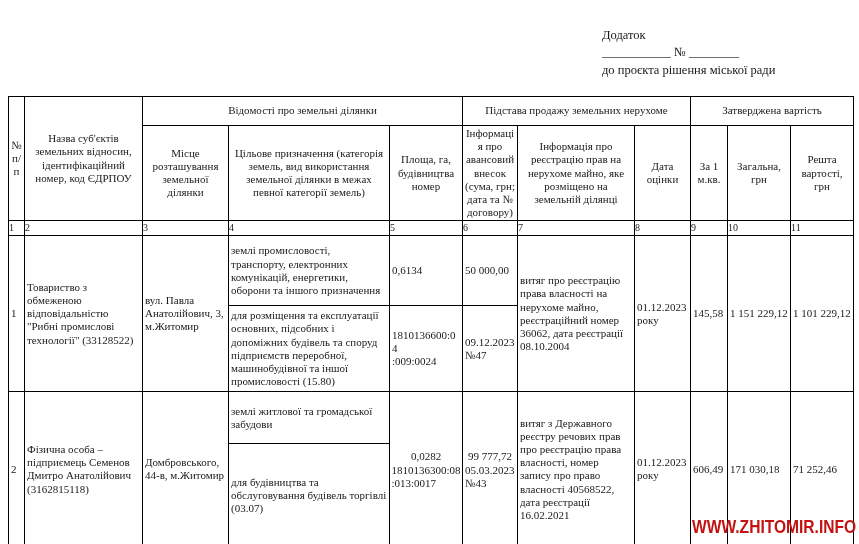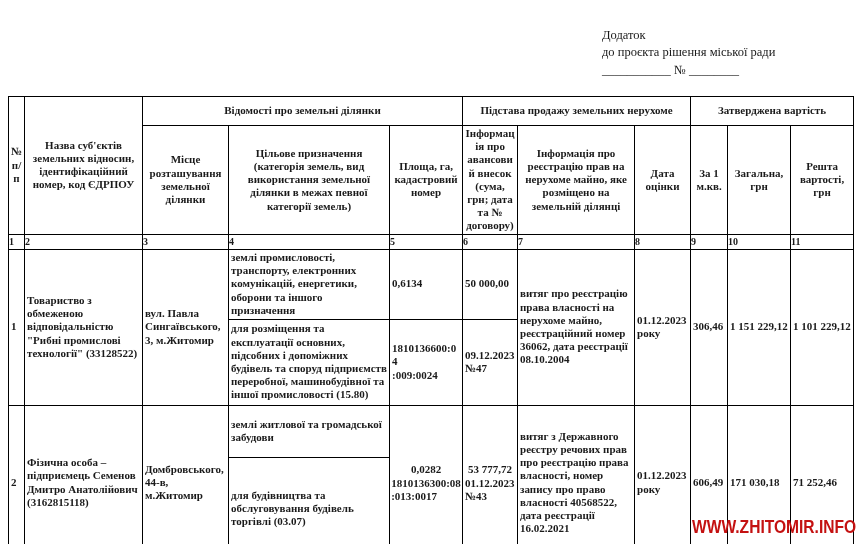--- a/index.html
+++ b/index.html
@@ -6,21 +6,21 @@
   .page{
     position:relative;width:859px;height:544px;background:#ffffff;
     font-family:"Liberation Serif","DejaVu Serif",serif;color:#1a1a1a;overflow:hidden;
   }
   .annex{position:absolute;left:602px;top:8px;font-size:12.5px;line-height:1.38;margin-top:19px;}
   .doc-title{position:absolute;left:0;top:67px;width:100%;text-align:center;font-size:12.6px;}
   table.land{
     position:absolute;left:8px;top:96px;border-collapse:collapse;table-layout:fixed;width:845px;
   }
   table.land th,table.land td{
-    border:1px solid #000;font-weight:bold;vertical-align:middle;
+    border:1px solid #000;font-weight:normal;vertical-align:middle;
     font-size:11px;line-height:1.2;padding:1px 2px;overflow:hidden;word-wrap:break-word;
   }
   tr.h-num td{font-size:10px;line-height:1;padding:0;}
   .prewrap{white-space:pre-line;}
   .nowrap{white-space:nowrap;padding:1px 0;}
   td.stack{padding:0;}
   td.stack .inner{
     display:flex;flex-direction:column;justify-content:space-evenly;align-items:center;height:100%;
   }
   .watermark{
@@ -30,22 +30,22 @@
     transform:scaleX(0.82);transform-origin:right center;white-space:nowrap;
   }
 </style>
 </head>
 <body>
 
 <div class="page">
 
   <div class="annex">
     <div>Додаток</div>
+    <div>___________ № ________</div>
     <div>до проєкта рішення міської ради</div>
-    <div>___________ № ________</div>
   </div>
 
 
   <table class="land">
     <colgroup>
       <col style="width:16px">
         <col style="width:118px">
         <col style="width:86px">
       <col style="width:161px">
         <col style="width:73px">
@@ -60,21 +60,21 @@
         <tr style="height:29px">
       <th rowspan="2">№ п/п</th>
       <th rowspan="2">Назва суб'єктів земельних відносин, ідентифікаційний номер, код ЄДРПОУ</th>
       <th colspan="3">Відомості про земельні ділянки</th>
       <th colspan="3">Підстава продажу земельних нерухоме</th>
       <th colspan="3">Затверджена вартість</th>
     </tr>
     <tr style="height:82px">
       <th>Місце розташування земельної ділянки</th>
       <th>Цільове призначення (категорія земель, вид використання земельної ділянки в межах певної категорії земель)</th>
-      <th>Площа, га, кадастровий номер</th>
+      <th>Площа, га, будівництва номер</th>
       <th>Інформація про авансовий внесок (сума, грн; дата та № договору)</th>
       <th>Інформація про реєстрацію прав на нерухоме майно, яке розміщено на земельній ділянці</th>
       <th>Дата оцінки</th>
       <th>За 1 м.кв.</th>
       <th>Загальна, грн</th>
       <th>Решта вартості, грн</th>
     </tr>
     <tr class="h-num" style="height:15px">
       <td>1</td>
       <td>2</td>
@@ -85,27 +85,27 @@
       <td>7</td>
       <td>8</td>
       <td>9</td>
       <td>10</td>
       <td>11</td>
     </tr>
 
     <tr style="height:70px">
       <td rowspan="2">1</td>
       <td rowspan="2">Товариство з обмеженою відповідальністю "Рибні промислові технології" (33128522)</td>
-      <td rowspan="2">вул. Павла Сингаївського, 3, м.Житомир</td>
+      <td rowspan="2">вул. Павла Анатолійович, 3, м.Житомир</td>
       <td>землі промисловості, транспорту, електронних комунікацій, енергетики, оборони та іншого призначення</td>
       <td class="nowrap">0,6134</td>
       <td class="nowrap">50 000,00</td>
       <td rowspan="2">витяг  про реєстрацію права власності на нерухоме майно, реєстраційний номер 36062, дата реєстрації 08.10.2004</td>
       <td rowspan="2">01.12.2023 року</td>
-      <td rowspan="2" class="nowrap">306,46</td>
+      <td rowspan="2" class="nowrap">145,58</td>
       <td rowspan="2" class="nowrap">1 151 229,12</td>
       <td rowspan="2" class="nowrap">1 101 229,12</td>
     </tr>
     <tr style="height:86px">
       <td>для розміщення та експлуатації основних, підсобних і допоміжних будівель та споруд підприємств переробної, машинобудівної та іншої промисловості (15.80)</td>
       <td class="prewrap">1810136600:04
 :009:0024</td>
       <td>09.12.2023 №47</td>
     </tr>
 
@@ -116,22 +116,22 @@
       <td>землі житлової та громадської забудови</td>
       <td rowspan="2" class="stack">
         <div class="inner">
           <div class="nowrap">0,0282</div>
           <div class="prewrap">1810136300:08
 :013:0017</div>
         </div>
       </td>
       <td rowspan="2" class="stack">
         <div class="inner">
-          <div class="nowrap">53 777,72</div>
-          <div>01.12.2023 №43</div>
+          <div class="nowrap">99 777,72</div>
+          <div>05.03.2023 №43</div>
         </div>
       </td>
       <td rowspan="2">витяг з Державного реєстру речових прав про реєстрацію права власності, номер запису про право власності 40568522, дата реєстрації 16.02.2021</td>
       <td rowspan="2">01.12.2023 року</td>
       <td rowspan="2" class="nowrap">606,49</td>
       <td rowspan="2" class="nowrap">171 030,18</td>
       <td rowspan="2" class="nowrap">71 252,46</td>
     </tr>
     <tr style="height:103px">
       <td>для будівництва та обслуговування будівель торгівлі (03.07)</td>

